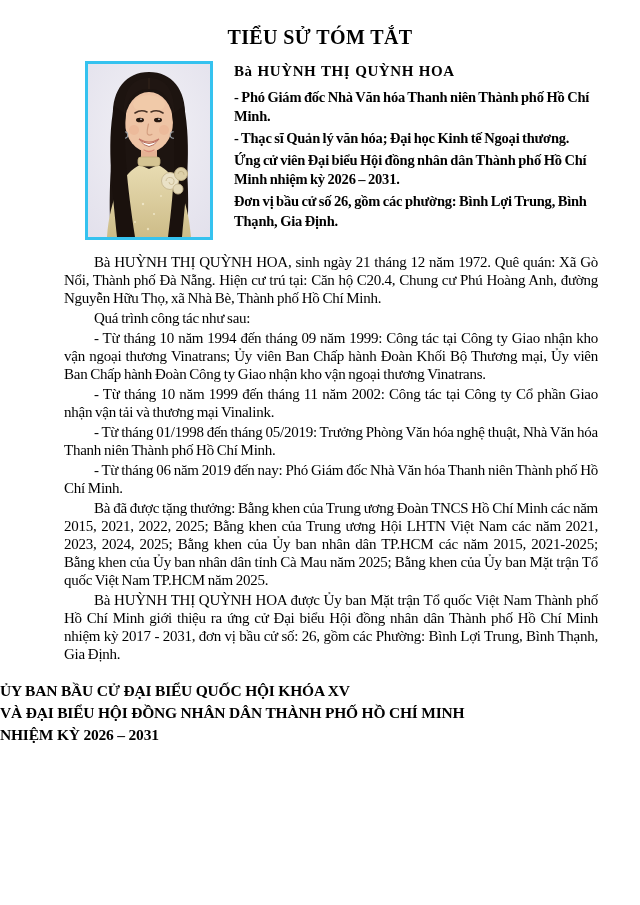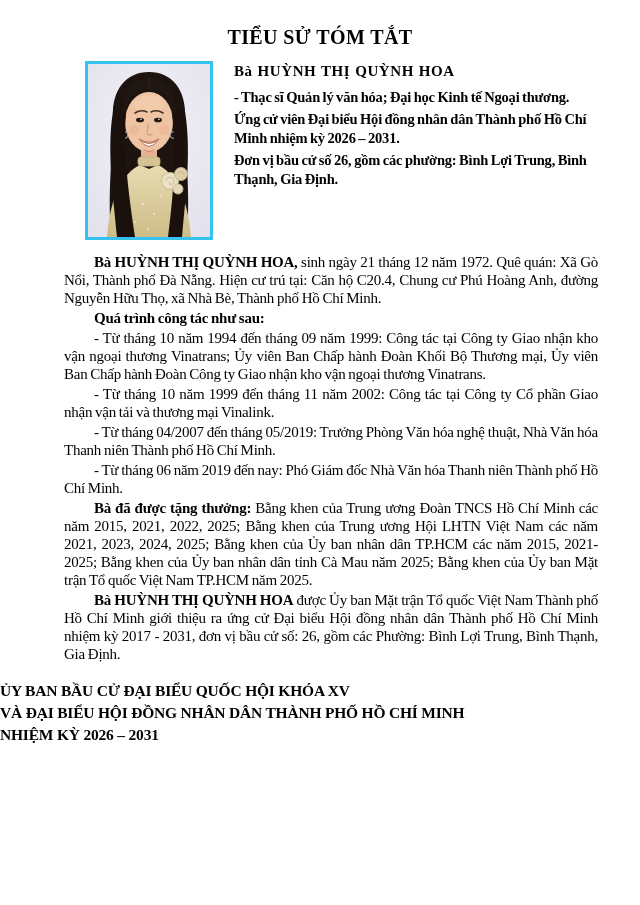--- a/index.html
+++ b/index.html
@@ -25,21 +25,21 @@
     letter-spacing: -0.2px; word-spacing: -0.8px;
   }
   .p-line { margin-bottom: 3px; }
   .p-name { font-size: 15px; letter-spacing: 0.6px; word-spacing: 0.5px; margin-bottom: 6px; }
   .content {
     margin: 13px 42px 0 64px;
     font-size: 15px; line-height: 1.2;
     letter-spacing: -0.25px; word-spacing: -0.6px;
   }
   .content p { margin: 0 0 2px 0; text-align: justify; text-indent: 30px; }
-  .b { font-weight: 700; }
+  .b { font-weight: 400; }
   .footer {
     margin-top: 17px; text-align: left; font-weight: 700;
     font-size: 15.5px; line-height: 1.42; letter-spacing: -0.2px;
   }
 </style>
 </head>
 <body>
 
 <div class="page">
 
@@ -104,32 +104,33 @@
 
         <circle cx="82" cy="117" r="8.5" fill="#eae1c6" stroke="#c9ba93" stroke-width="1"></circle>
         <path d="M78,117 a4,4 0 1,1 8,1 a2.5,2.5 0 1,1 -5,0" stroke="#c9ba93" stroke-width="0.9" fill="none"></path>
         <circle cx="93" cy="110" r="6.5" fill="#ddd0a9" stroke="#c2b288" stroke-width="0.9"></circle>
         <path d="M90,110 a3,3 0 1,1 6,0.8" stroke="#bfae84" stroke-width="0.8" fill="none"></path>
         <circle cx="90" cy="125" r="5" fill="#e3d8b8" stroke="#c6b790" stroke-width="0.9"></circle>
       </svg>
     </div>
     <div class="profile">
       <div class="p-line p-name">Bà HUỲNH THỊ QUỲNH HOA</div>
+      <div class="p-line">- Phó Giám đốc Nhà Văn hóa Thanh niên Thành phố Hồ Chí Minh.</div>
       <div class="p-line">- Thạc sĩ Quản lý văn hóa; Đại học Kinh tế Ngoại thương.</div>
       <div class="p-line">Ứng cử viên Đại biểu Hội đồng nhân dân Thành phố Hồ Chí Minh nhiệm kỳ 2026 – 2031.</div>
       <div class="p-line">Đơn vị bầu cử số 26, gồm các phường: Bình Lợi Trung, Bình Thạnh, Gia Định.</div>
     </div>
   </div>
 
   <div class="content">
     <p><span class="b">Bà HUỲNH THỊ QUỲNH HOA,</span><span> sinh ngày 21 tháng 12 năm 1972. Quê quán: Xã Gò Nổi, Thành phố Đà Nẵng. Hiện cư trú tại: Căn hộ C20.4, Chung cư Phú Hoàng Anh, đường Nguyễn Hữu Thọ, xã Nhà Bè, Thành phố Hồ Chí Minh.</span></p>
     <p class="b">Quá trình công tác như sau:</p>
     <p>- Từ tháng 10 năm 1994 đến tháng 09 năm 1999: Công tác tại Công ty Giao nhận kho vận ngoại thương Vinatrans; Ủy viên Ban Chấp hành Đoàn Khối Bộ Thương mại, Ủy viên Ban Chấp hành Đoàn Công ty Giao nhận kho vận ngoại thương Vinatrans.</p>
     <p>- Từ tháng 10 năm 1999 đến tháng 11 năm 2002: Công tác tại Công ty Cổ phần Giao nhận vận tải và thương mại Vinalink.</p>
-    <p>- Từ tháng 04/2007 đến tháng 05/2019: Trưởng Phòng Văn hóa nghệ thuật, Nhà Văn hóa Thanh niên Thành phố Hồ Chí Minh.</p>
+    <p>- Từ tháng 01/1998 đến tháng 05/2019: Trưởng Phòng Văn hóa nghệ thuật, Nhà Văn hóa Thanh niên Thành phố Hồ Chí Minh.</p>
     <p>- Từ tháng 06 năm 2019 đến nay: Phó Giám đốc Nhà Văn hóa Thanh niên Thành phố Hồ Chí Minh.</p>
     <p><span class="b">Bà đã được tặng thưởng:</span><span> Bằng khen của Trung ương Đoàn TNCS Hồ Chí Minh các năm 2015,  2021, 2022, 2025; Bằng khen của Trung ương Hội LHTN Việt Nam các năm 2021, 2023, 2024, 2025; Bằng khen của Ủy ban nhân dân TP.HCM các năm 2015, 2021-2025; Bằng khen của Ủy ban nhân dân tỉnh Cà Mau năm 2025; Bằng khen của Ủy ban Mặt trận Tổ quốc Việt Nam TP.HCM năm 2025.</span></p>
     <p><span class="b">Bà HUỲNH THỊ QUỲNH HOA</span><span> được Ủy ban Mặt trận Tổ quốc Việt Nam Thành phố Hồ Chí Minh giới thiệu ra ứng cử Đại biểu Hội đồng nhân dân Thành phố Hồ Chí Minh nhiệm kỳ 2017 - 2031, đơn vị bầu cử số: 26, gồm các Phường: Bình Lợi Trung, Bình Thạnh, Gia Định.</span></p>
   </div>
 
   <div class="footer">
     <div>ỦY BAN BẦU CỬ ĐẠI BIỂU QUỐC HỘI KHÓA XV</div>
     <div>VÀ ĐẠI BIỂU HỘI ĐỒNG NHÂN DÂN THÀNH PHỐ HỒ CHÍ MINH</div>
     <div>NHIỆM KỲ 2026 – 2031</div>
   </div>

